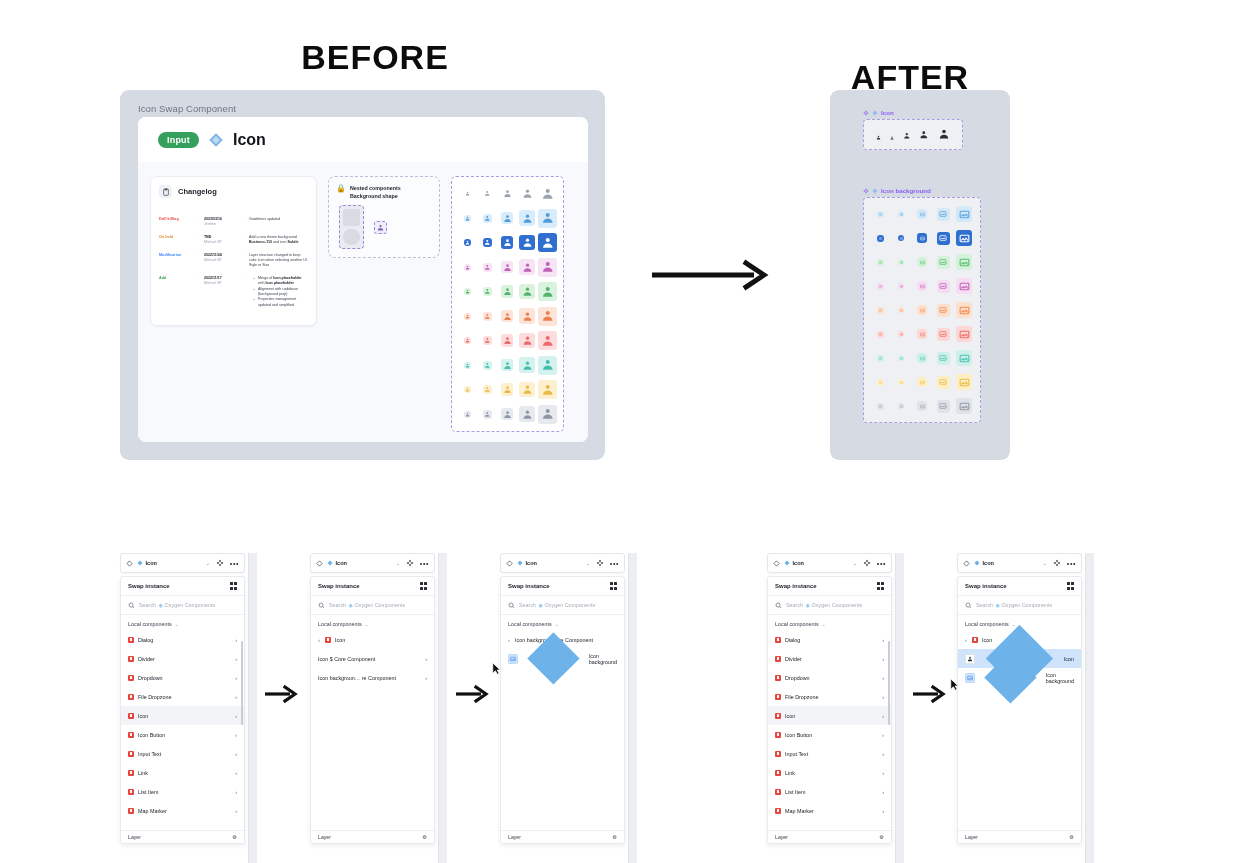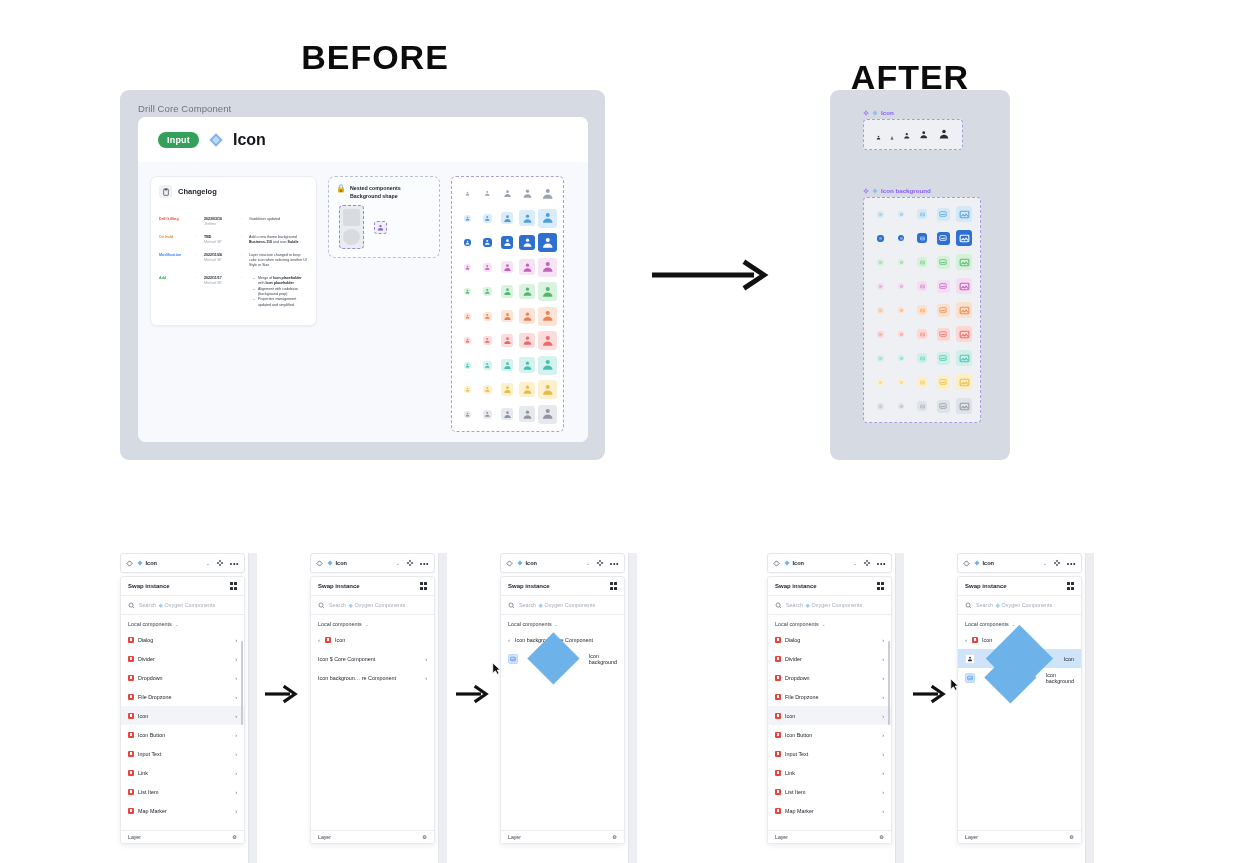--- a/index.html
+++ b/index.html
@@ -228,21 +228,21 @@
 </style>
 </head>
 <body>
 
 <div class="stage">
 
   <div class="sec-title" id="before-title">BEFORE</div>
   <div class="sec-title" id="after-title">AFTER</div>
 
   <div id="before-card">
-    <div id="before-frame-label">Drill Core Component</div>
+    <div id="before-frame-label">Icon Swap Component</div>
     <div id="before-inner">
       <div id="before-header">
         <span class="live-badge">Input</span>
         <svg class="diamond-logo" viewBox="0 0 24 24">
           <path d="M12 2 L22 12 L12 22 L2 12 Z" fill="#7fb3ea"></path>
           <path d="M12 6 L18 12 L12 18 L6 12 Z" fill="#bcd9f7"></path>
         </svg>
         <span id="before-title-text">Icon</span>
       </div>
       <div id="before-body">

